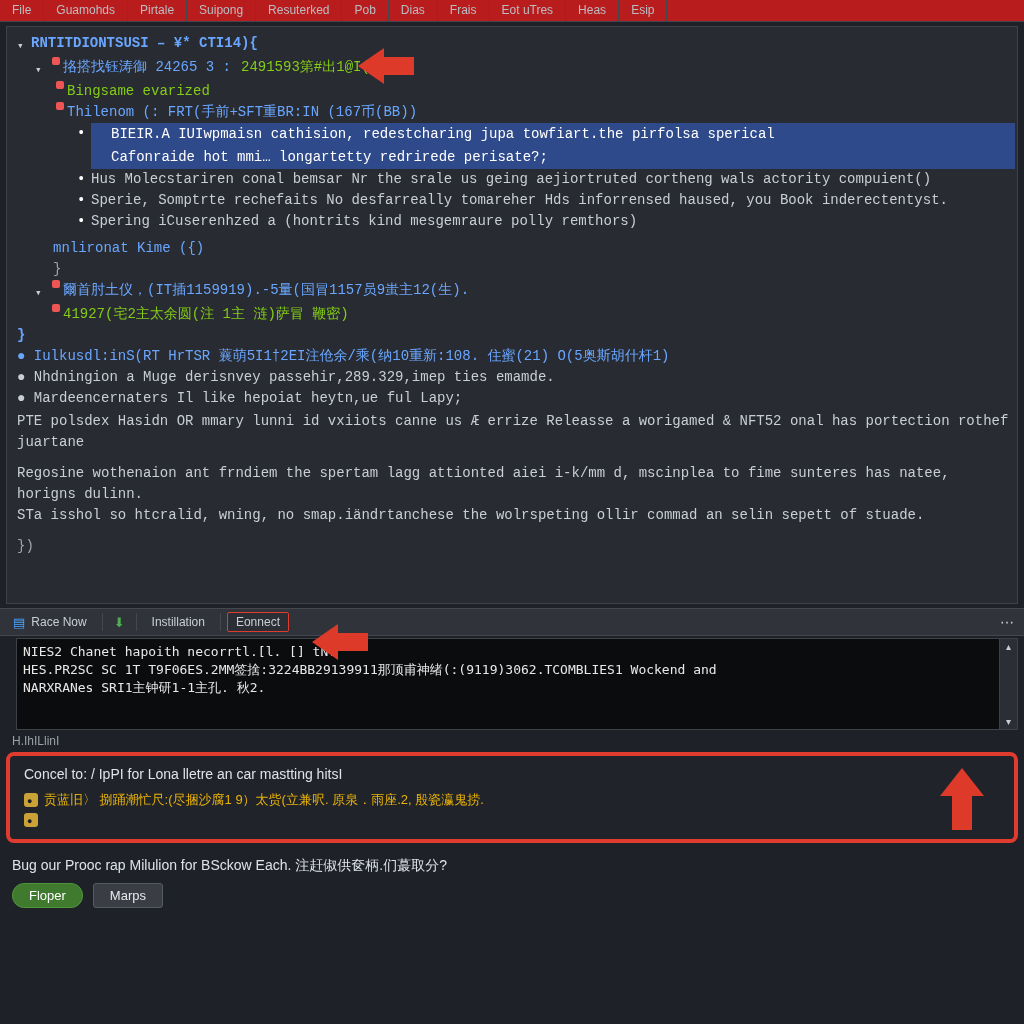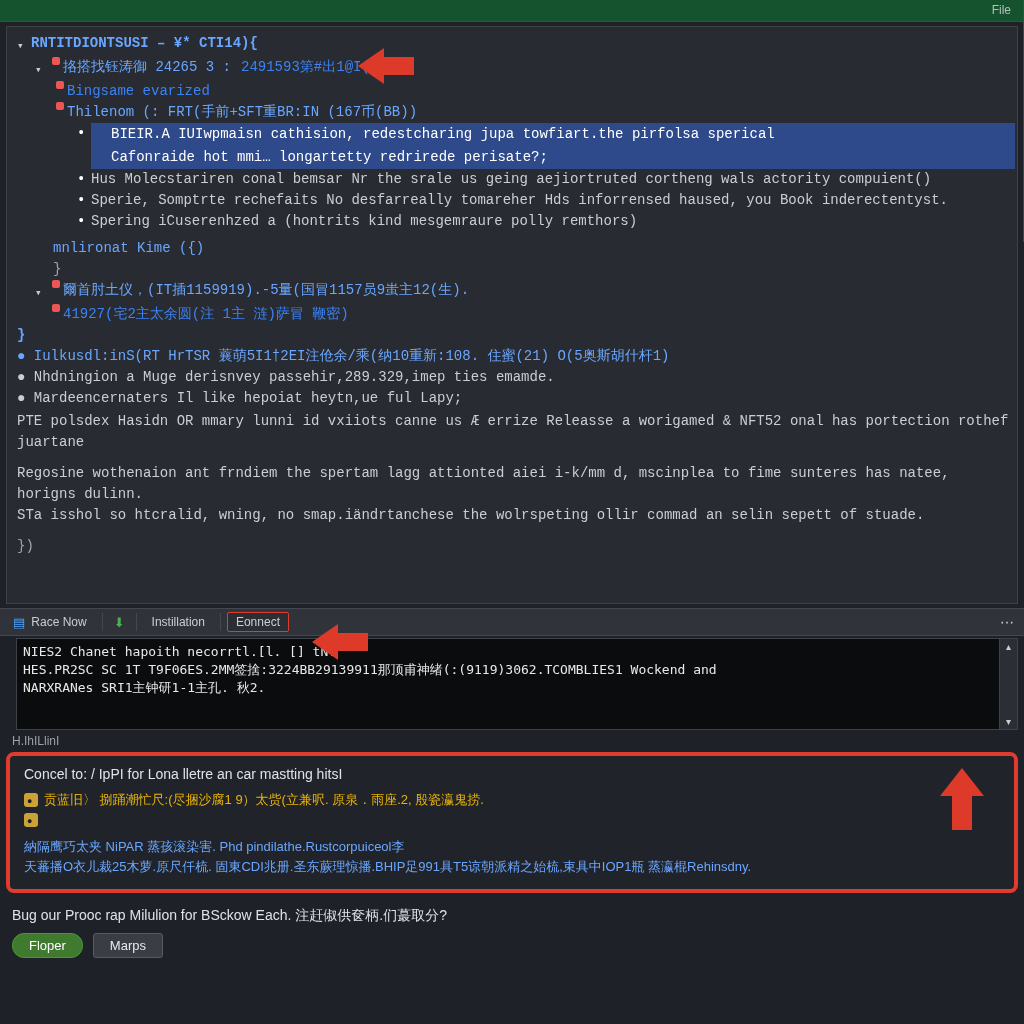--- a/index.html
+++ b/index.html
@@ -1,33 +1,33 @@
 <!DOCTYPE html>
 <html><head>
 <meta charset="utf-8">
 <style>
   * { box-sizing: border-box; margin: 0; padding: 0; }
   html, body { width: 1024px; height: 1024px; background: #1e2228; color: #c9ced4; font-family: "Segoe UI", Arial, sans-serif; font-size: 13px; overflow: hidden; }
   body { display: flex; flex-direction: column; }
 
   
-  .menubar { display: flex; align-items: flex-end; background: #14532d; border-bottom: 1px solid #44484e; height: 22px; flex-direction: column; }
+  .menubar { display: flex; align-items: flex-start; background: #b91c1c; border-bottom: 1px solid #44484e; height: 22px; }
   .menubar .menu-item { padding: 2px 12px 4px 12px; color: #b9bec4; font-size: 12px; border-right: 1px solid #44484e; cursor: default; line-height: 16px; }
   .menubar .menu-item.first { }
 
   
   .editor-panel { flex: 0 0 578px; background: #282c32; border: 1px solid #3d4148; margin: 4px 6px 4px 6px; position: relative; overflow: hidden; }
   .editor-inner { padding: 6px 2px 10px 10px; font-family: Consolas, "Courier New", monospace; font-size: 14px; line-height: 21px; }
   .tree-row { display: flex; align-items: flex-start; }
   .twisty { width: 14px; color: #c9ced4; flex-shrink: 0; cursor: pointer; font-size: 11px; padding-top: 3px; }
   .bullet-red { width: 14px; flex-shrink: 0; display:flex; align-items:center; justify-content:center; }
   .bullet-red span { display:inline-block; width:8px; height:8px; background:#e55; border-radius:2px; }
   .bullet-white { width:14px; flex-shrink:0; color:#fff; font-size:14px; line-height:21px; }
   .hl-blue { color:#6aa6ff; }
-  .hl-orange { color:#3b82f6; }
+  .hl-orange { color:#84cc16; }
   .hl-gray { color:#a0a5ab; }
   .hl-bold { font-weight:bold; }
   .pad1 { padding-left: 18px; }
   .pad2 { padding-left: 36px; }
   .pad3 { padding-left: 60px; }
   .sel-line { background:#2f4a8a; color:#fff; padding:1px 20px; }
   .arrow-r .body { width:30px; height:18px; background:#dd3a2a; display:inline-block; }
   .arrow-r { display:flex; align-items:center; }
   .arrow-r .head { width:0; height:0; border-top:18px solid transparent; border-bottom:18px solid transparent; border-right:26px solid #dd3a2a; }
   .up-arrow { display:flex; flex-direction:column; align-items:center; }
@@ -247,24 +247,20 @@
 
 <div class="bottom-box">
   <div class="title-line">Concel to: / IpPI for Lona lletre an car mastting hitsI</div>
   <div class="info-line">
     <span class="info-icon"></span>
     <span class="info-cjk">贡蓝旧〉 捌踊潮忙尺:(尽捆沙腐1 9）太赀(立兼呎. 原泉．雨座.2, 殷瓷瀛鬼捞.</span>
   </div>
   <div class="info-line">
     <span class="info-icon"></span>
   </div>
-  <div class="bottom-link-block">
-    <div class="info-link">納隔鹰巧太夹  NiPAR  蒸孩滚染害. Phd pindilathe.Rustcorpuiceol李</div>
-    <div class="info-link">天蕃播О衣儿裁25木萝.原尺仟梳. 固東CDI兆册.圣东蕨理惊播.BHIP足991具T5谅朝派精之始梳,束具中IOP1瓶  蒸瀛棍Rehinsdny.</div>
-  </div>
 </div>
 
 <div id="arrow3">
   <div class="up-arrow">
       <div class="head"></div>
       <div class="body"></div>
     </div>
 </div>
 
 <div class="footer-line">Bug our Prooc rap Milulion for BSckow Each. 注赶俶供奁柄.们蕞取分?</div>

